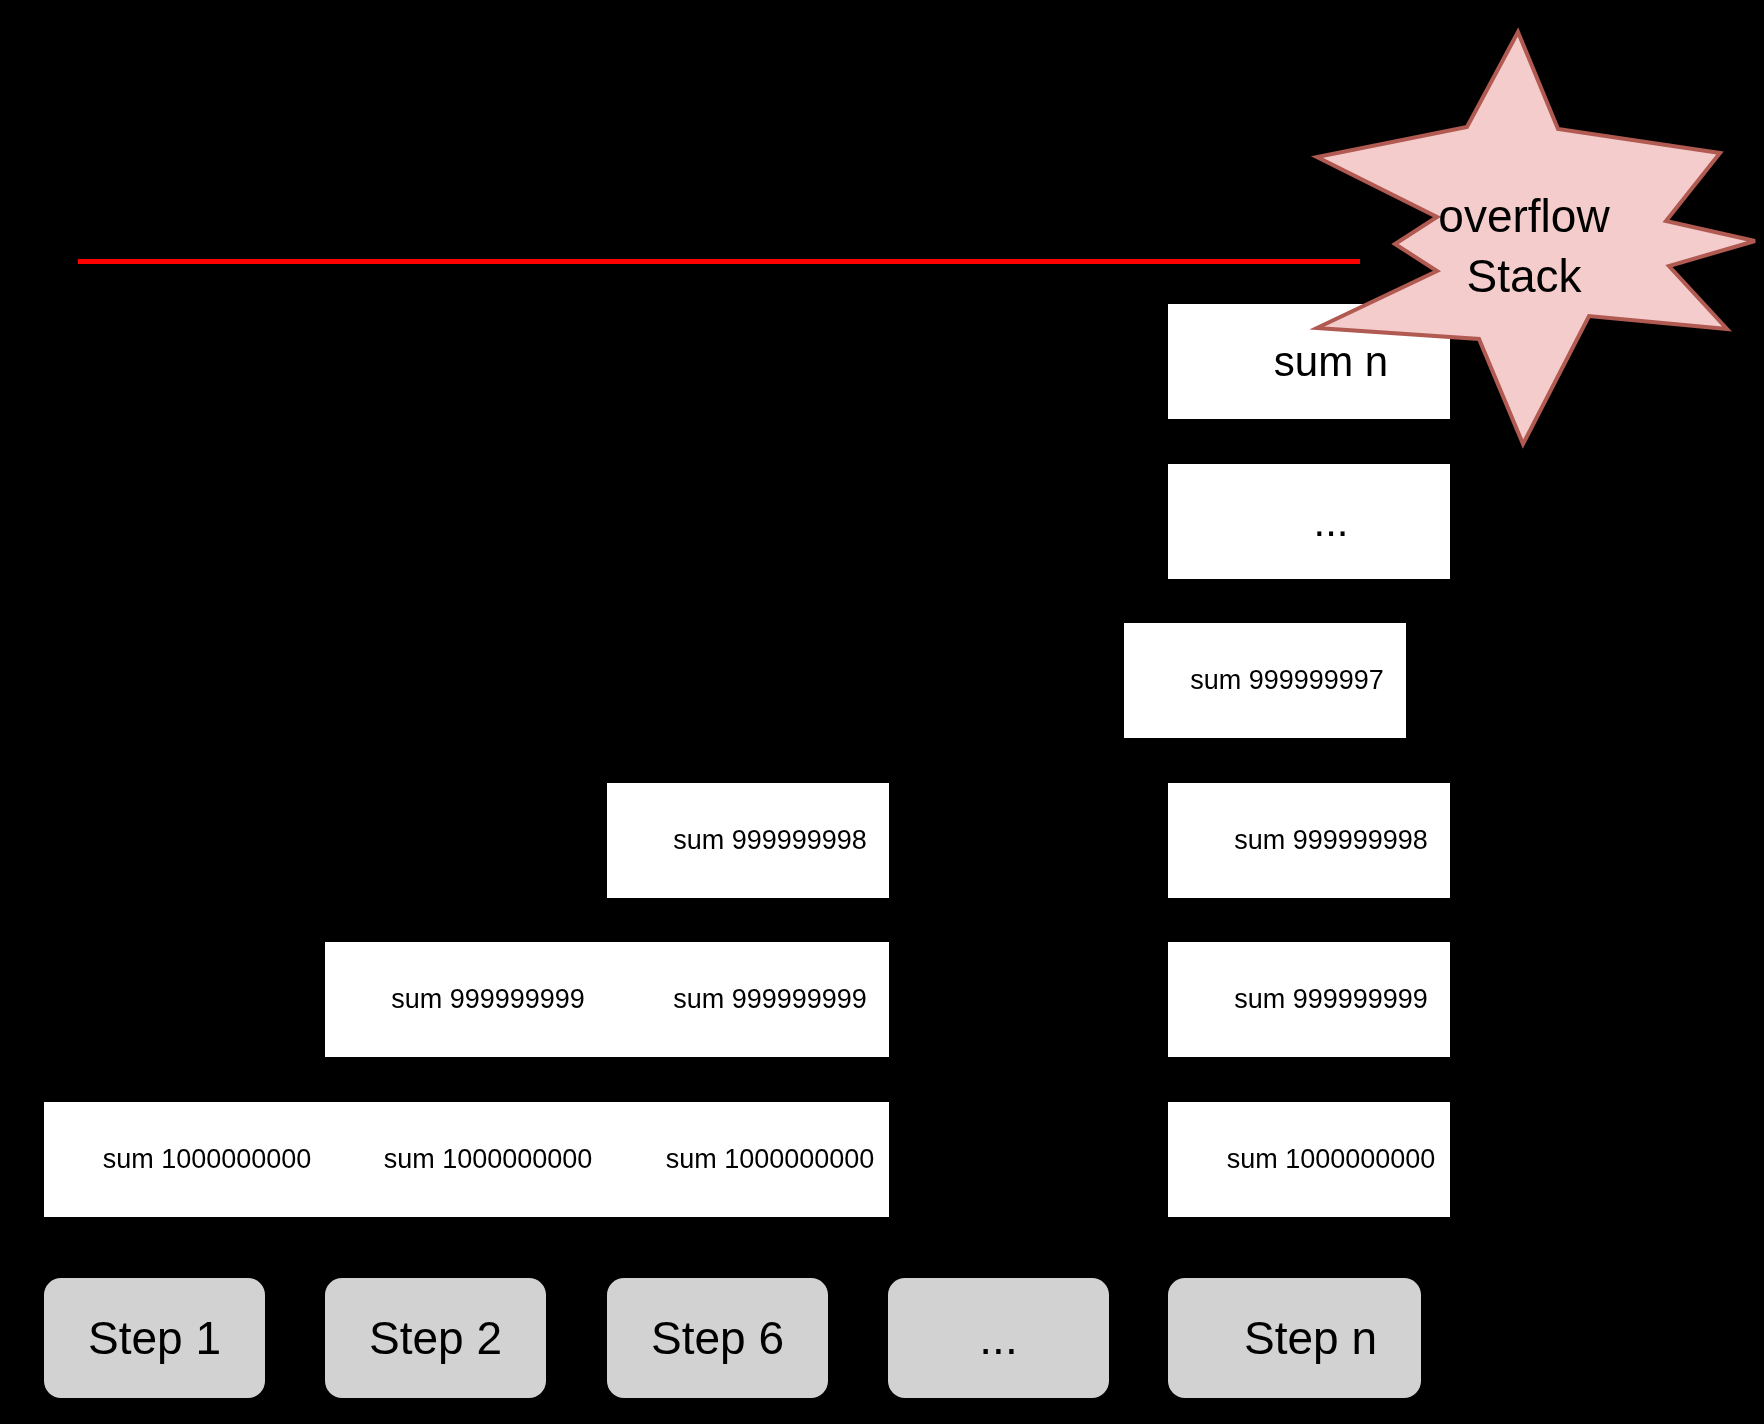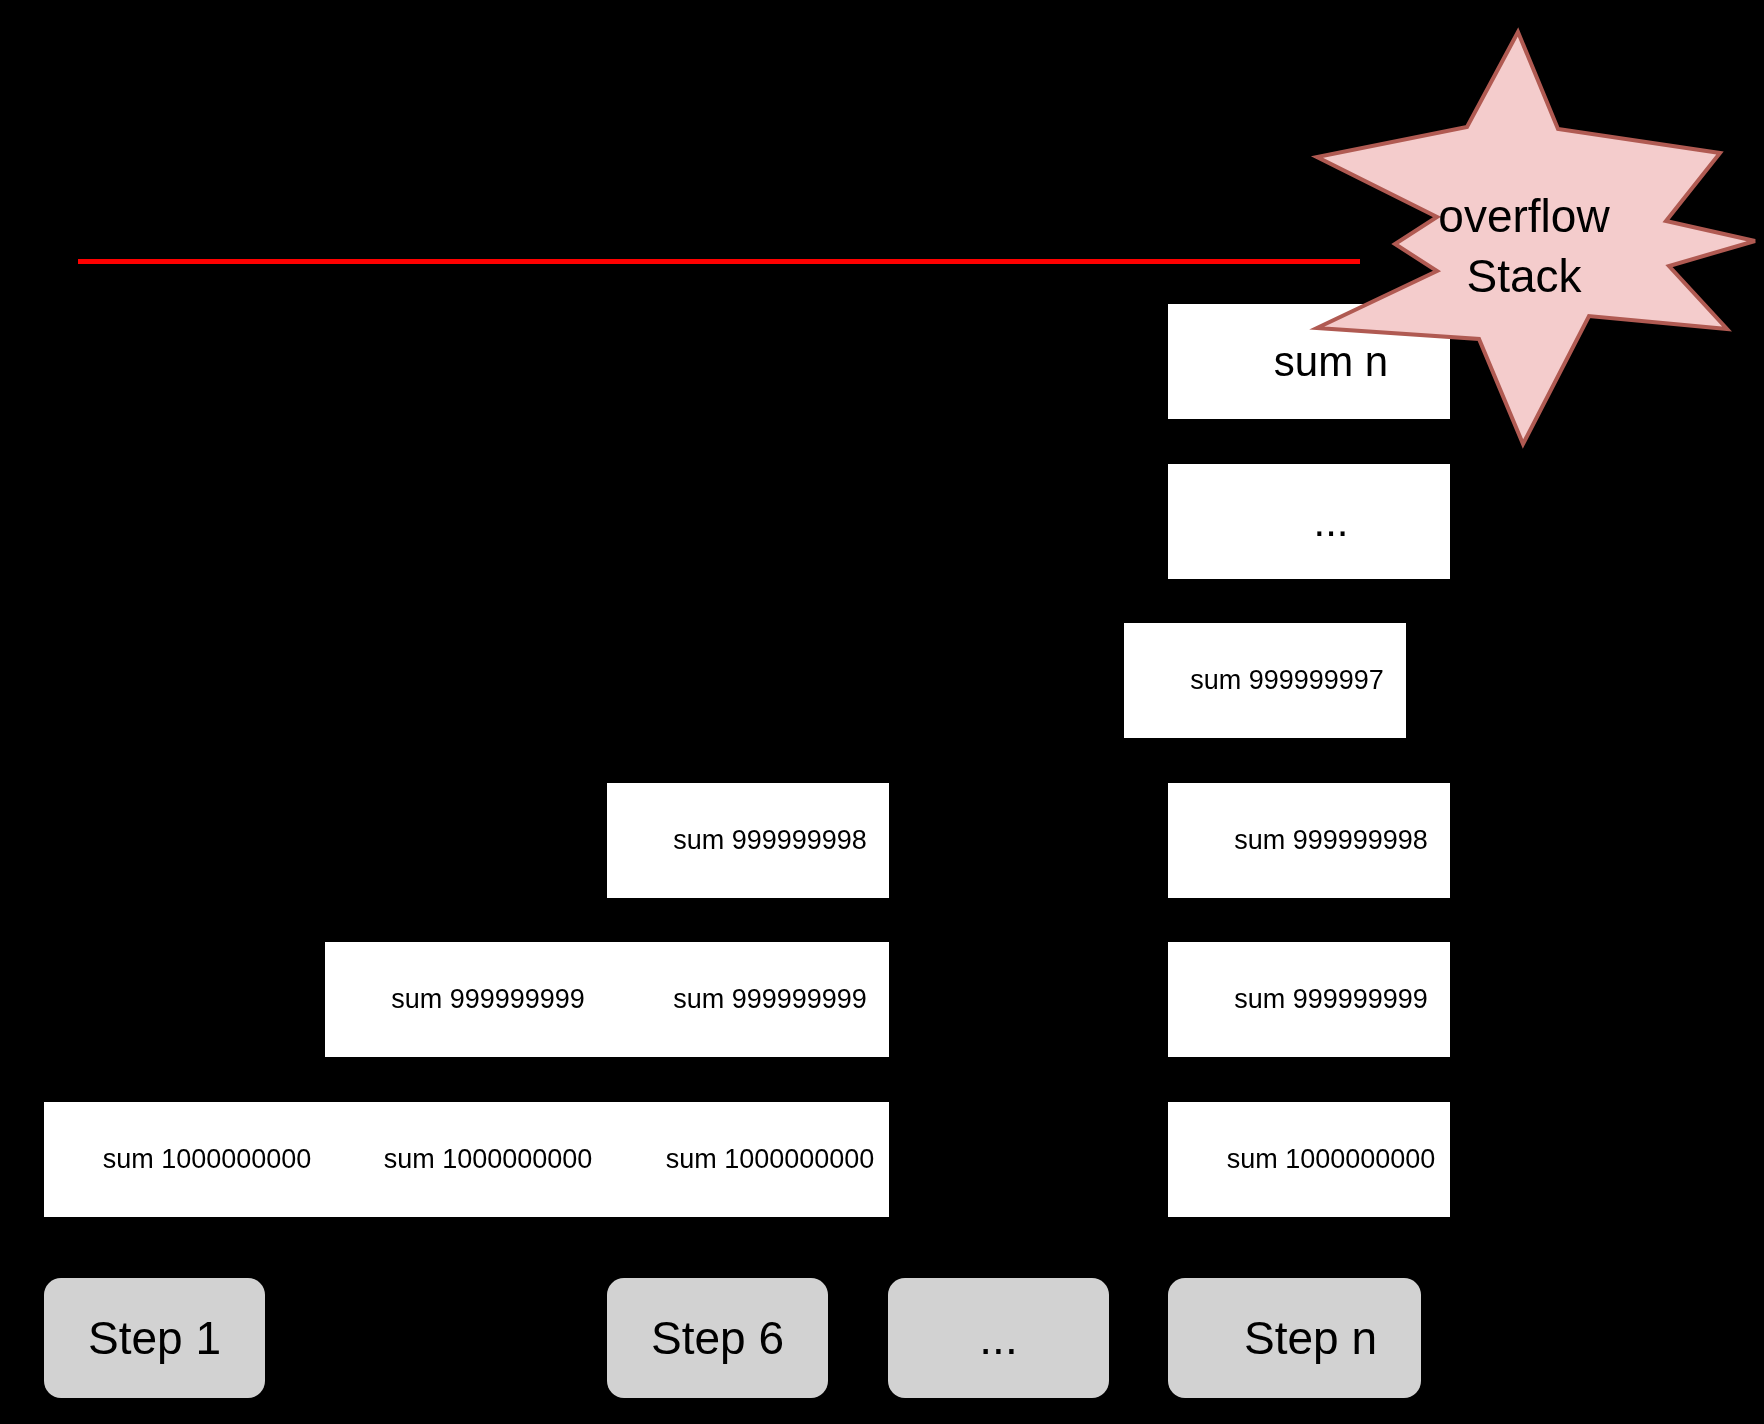--- a/index.html
+++ b/index.html
@@ -78,20 +78,21 @@
 
 <div class="canvas">
 
   <div class="limit-line"></div>
 
   <div class="frame" style="left:44px; top:1102px;">sum 1000000000</div>
   <div class="step-btn" style="left:44px;">Step 1</div>
 
   <div class="frame" style="left:325px; top:942px;">sum 999999999</div>
   <div class="frame" style="left:325px; top:1102px;">sum 1000000000</div>
+  <div class="step-btn" style="left:325px;">Step 2</div>
 
   <div class="frame" style="left:607px; top:783px;">sum 999999998</div>
   <div class="frame" style="left:607px; top:942px;">sum 999999999</div>
   <div class="frame" style="left:607px; top:1102px;">sum 1000000000</div>
   <div class="step-btn" style="left:607px;">Step 6</div>
 
   <div class="step-btn" style="left:888px;">...</div>
 
   <div class="frame big" style="left:1168px; top:304px;">sum n</div>
   <div class="frame big" style="left:1168px; top:464px;">...</div>

